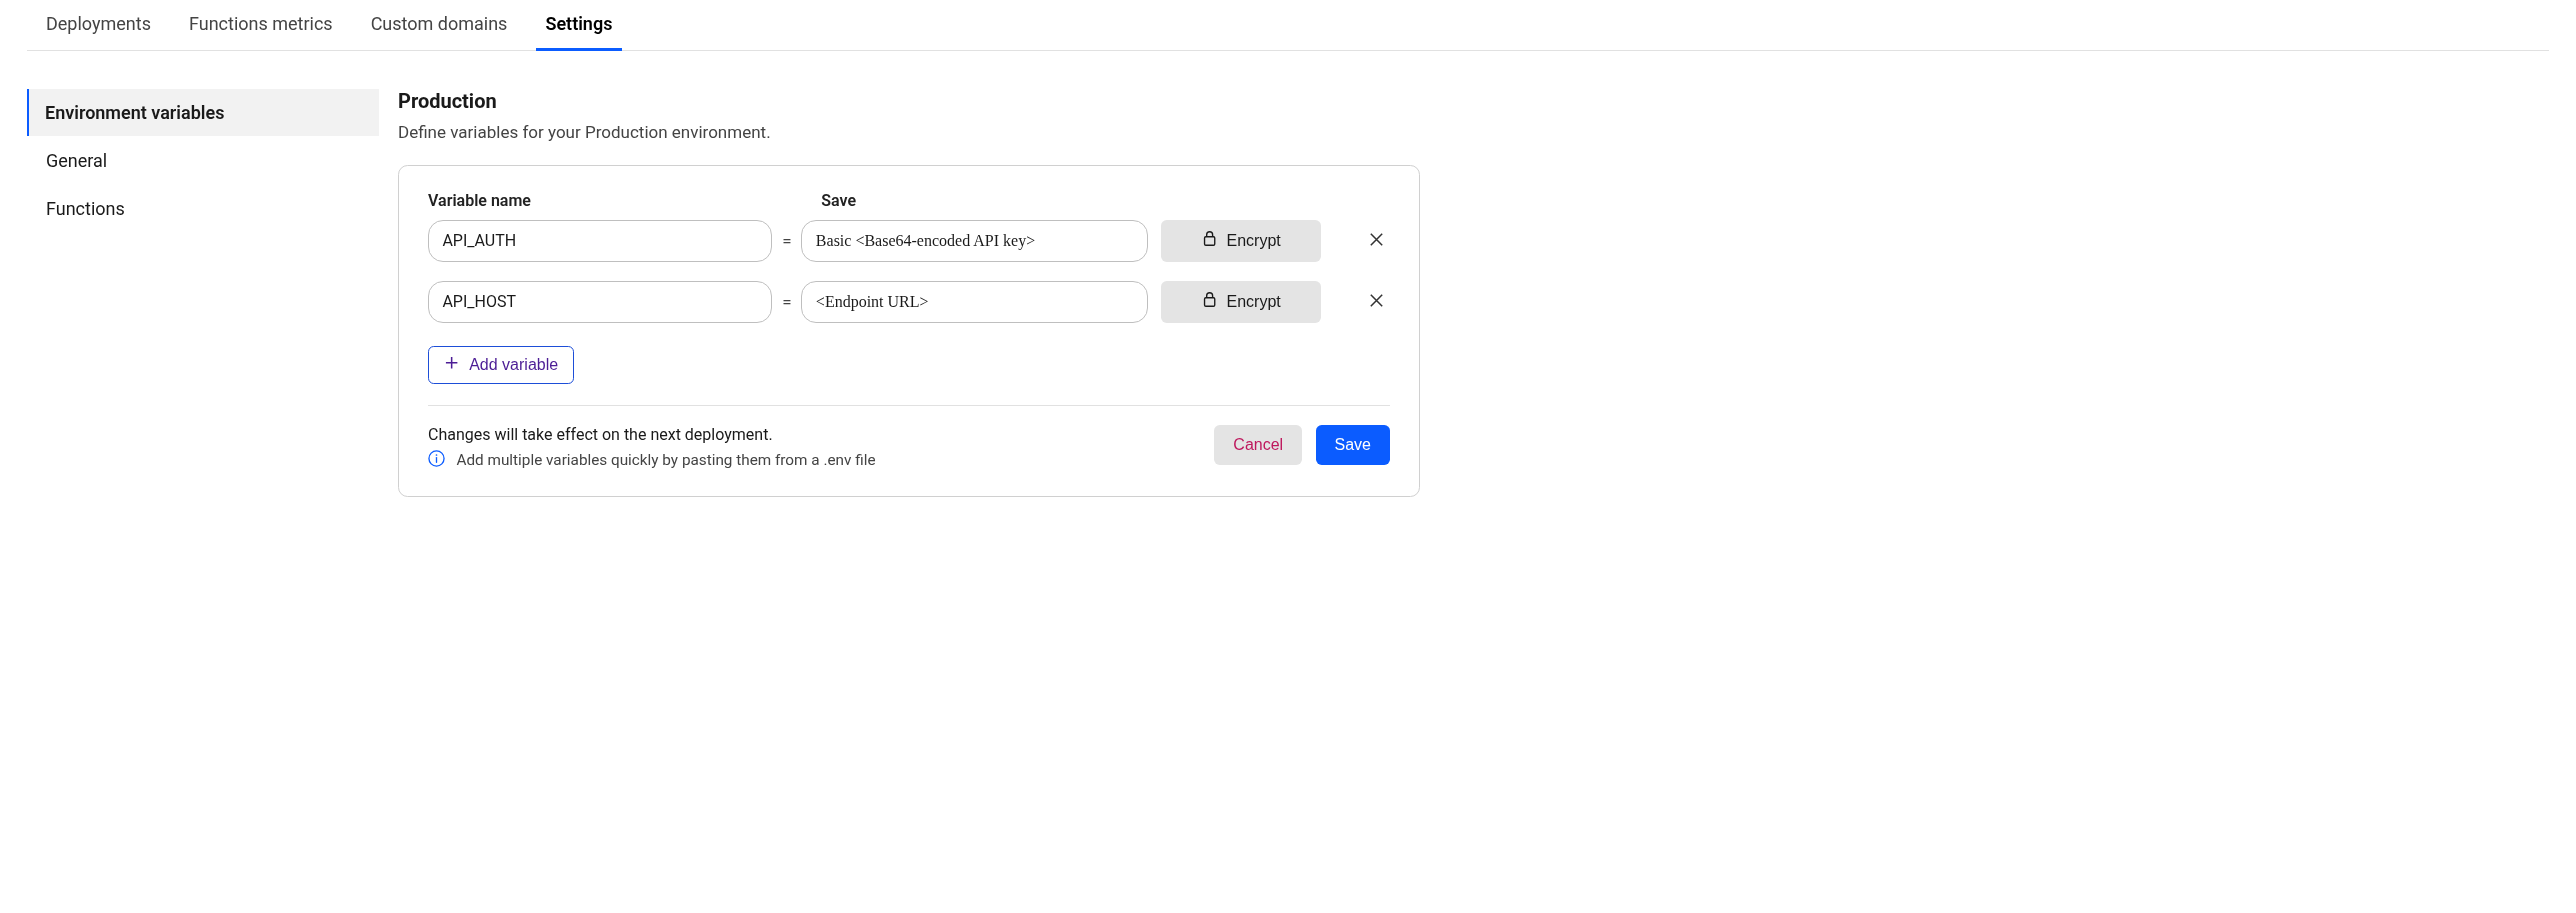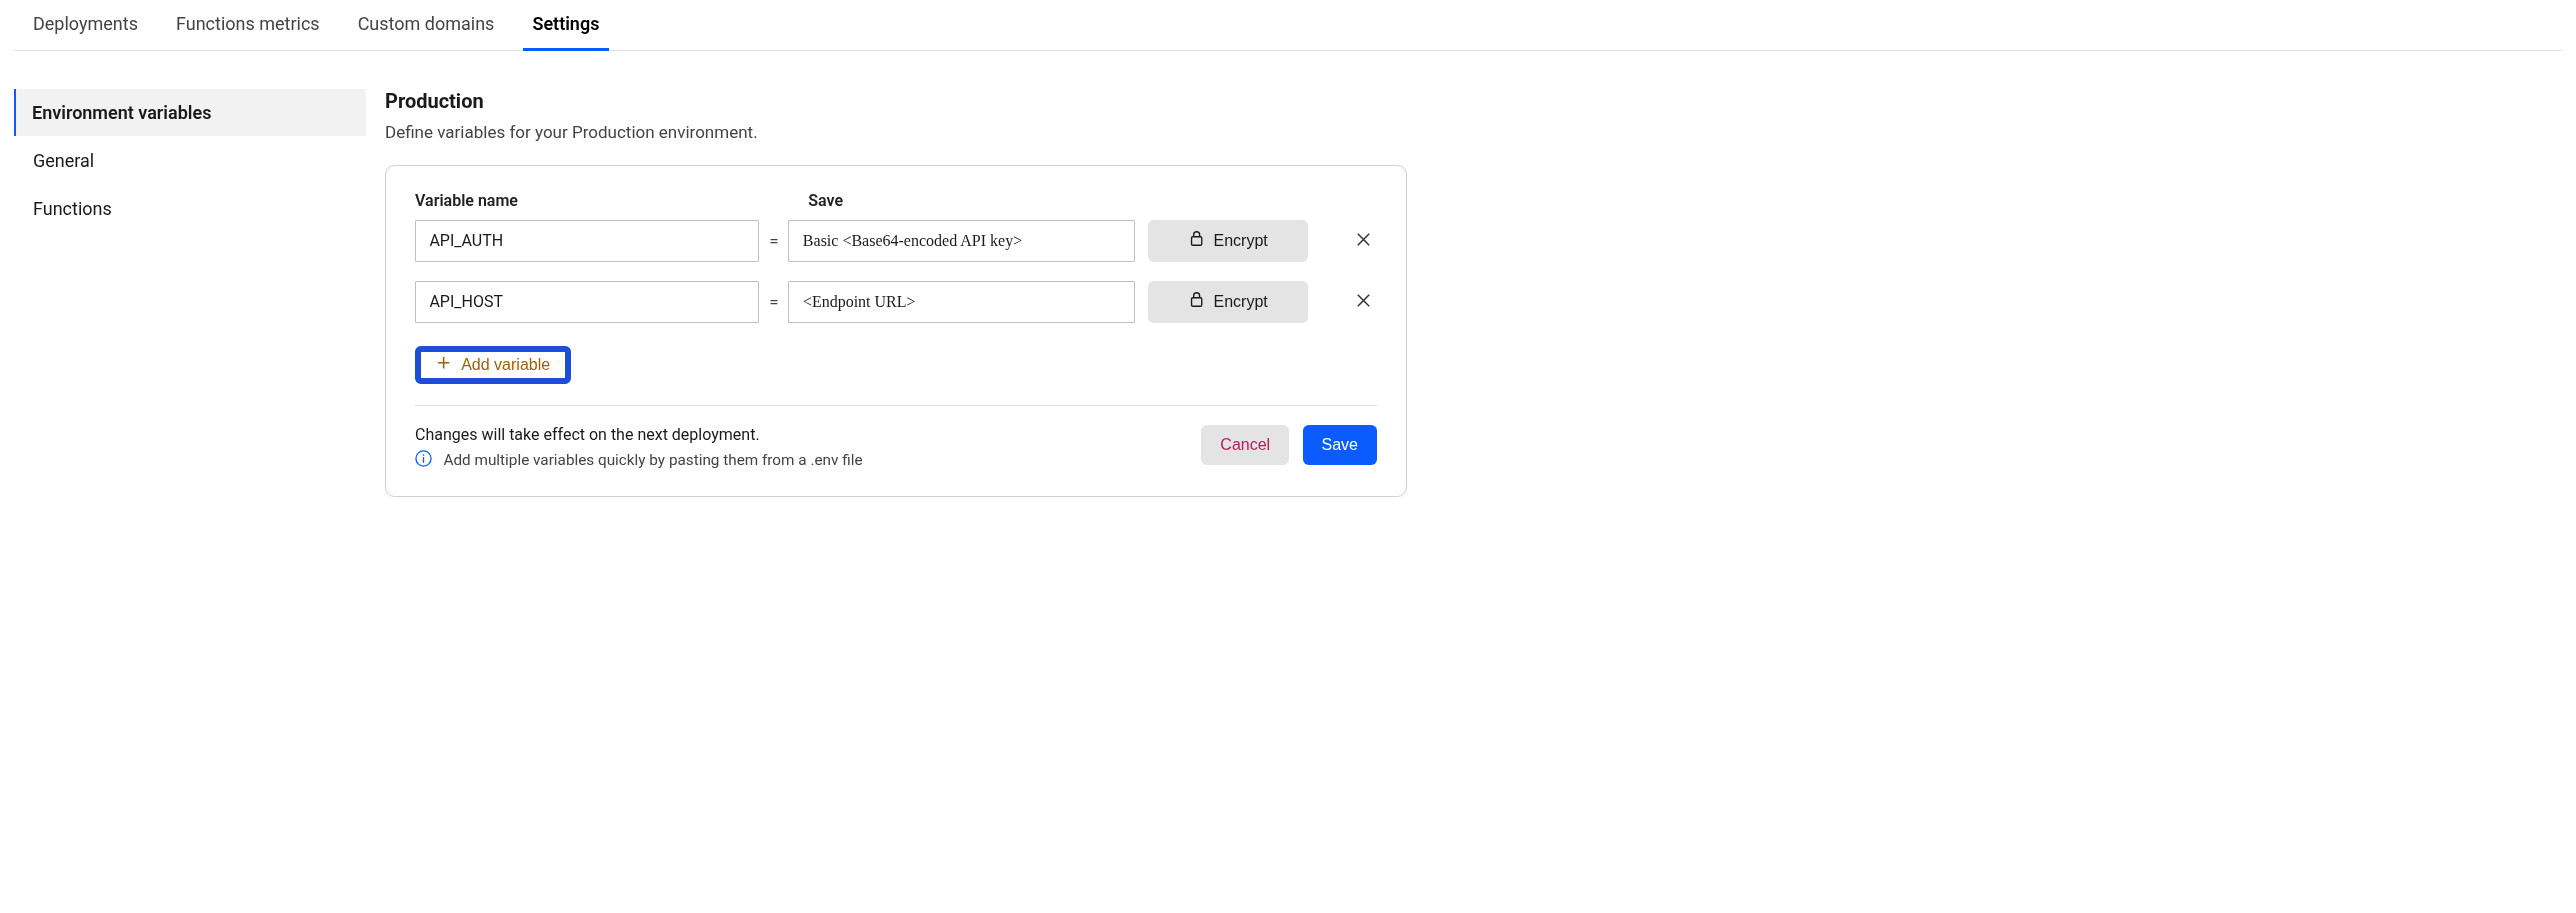--- a/index.html
+++ b/index.html
@@ -3,21 +3,21 @@
   <meta charset="utf-8">
   <style>
     * { box-sizing: border-box; margin: 0; padding: 0; }
     body {
       font-family: -apple-system, BlinkMacSystemFont, "Segoe UI", Roboto, Helvetica, Arial, sans-serif;
       background: #fff;
       color: #1a1a1a;
       font-size: 15.3px;
     }
     .container {
-      padding: 0 14px;
+      padding: 0 27px;
     }
     .top-tabs {
       display: flex;
       gap: 38px;
       border-bottom: 1px solid #e1e1e1;
       padding-left: 19px;
     }
     .top-tab {
       padding: 13.4px 0 15.3px 0;
       font-size: 18px;
@@ -95,21 +95,21 @@
     .var-header.name { width: 378px; }
     .var-header.value { width: 396px; }
     .var-row {
       display: flex;
       align-items: center;
       margin-bottom: 19px;
     }
     .var-input {
       height: 42px;
       border: 1px solid #bfbfbf;
-      border-radius: 1px;
+      border-radius: 15px;
       padding: 0 13.4px;
       font-size: 16px;
       font-family: inherit;
       background: #fff;
       color: #1a1a1a;
     }
     .var-input.name { width: 363px; }
     .equals {
       width: 31px;
       text-align: center;
@@ -144,23 +144,23 @@
       color: #333;
       padding: 3.8px;
     }
     .remove-btn svg { width: 19px; height: 19px; }
     .add-btn {
       display: inline-flex;
       align-items: center;
       gap: 9.6px;
       height: 38px;
       padding: 0 15.3px;
-      border: 6px solid #1d4ed8;
+      border: 1px solid #1d4ed8;
       background: #fff;
-      color: #a16207;
+      color: #4c1d95;
       border-radius: 5.7px;
       font-size: 16px;
       cursor: pointer;
       margin-top: 3.8px;
     }
     .add-btn svg { width: 15.3px; height: 15.3px; }
     .divider {
       height: 1px;
       background: #e1e1e1;
       margin: 21px 0 19px 0;

